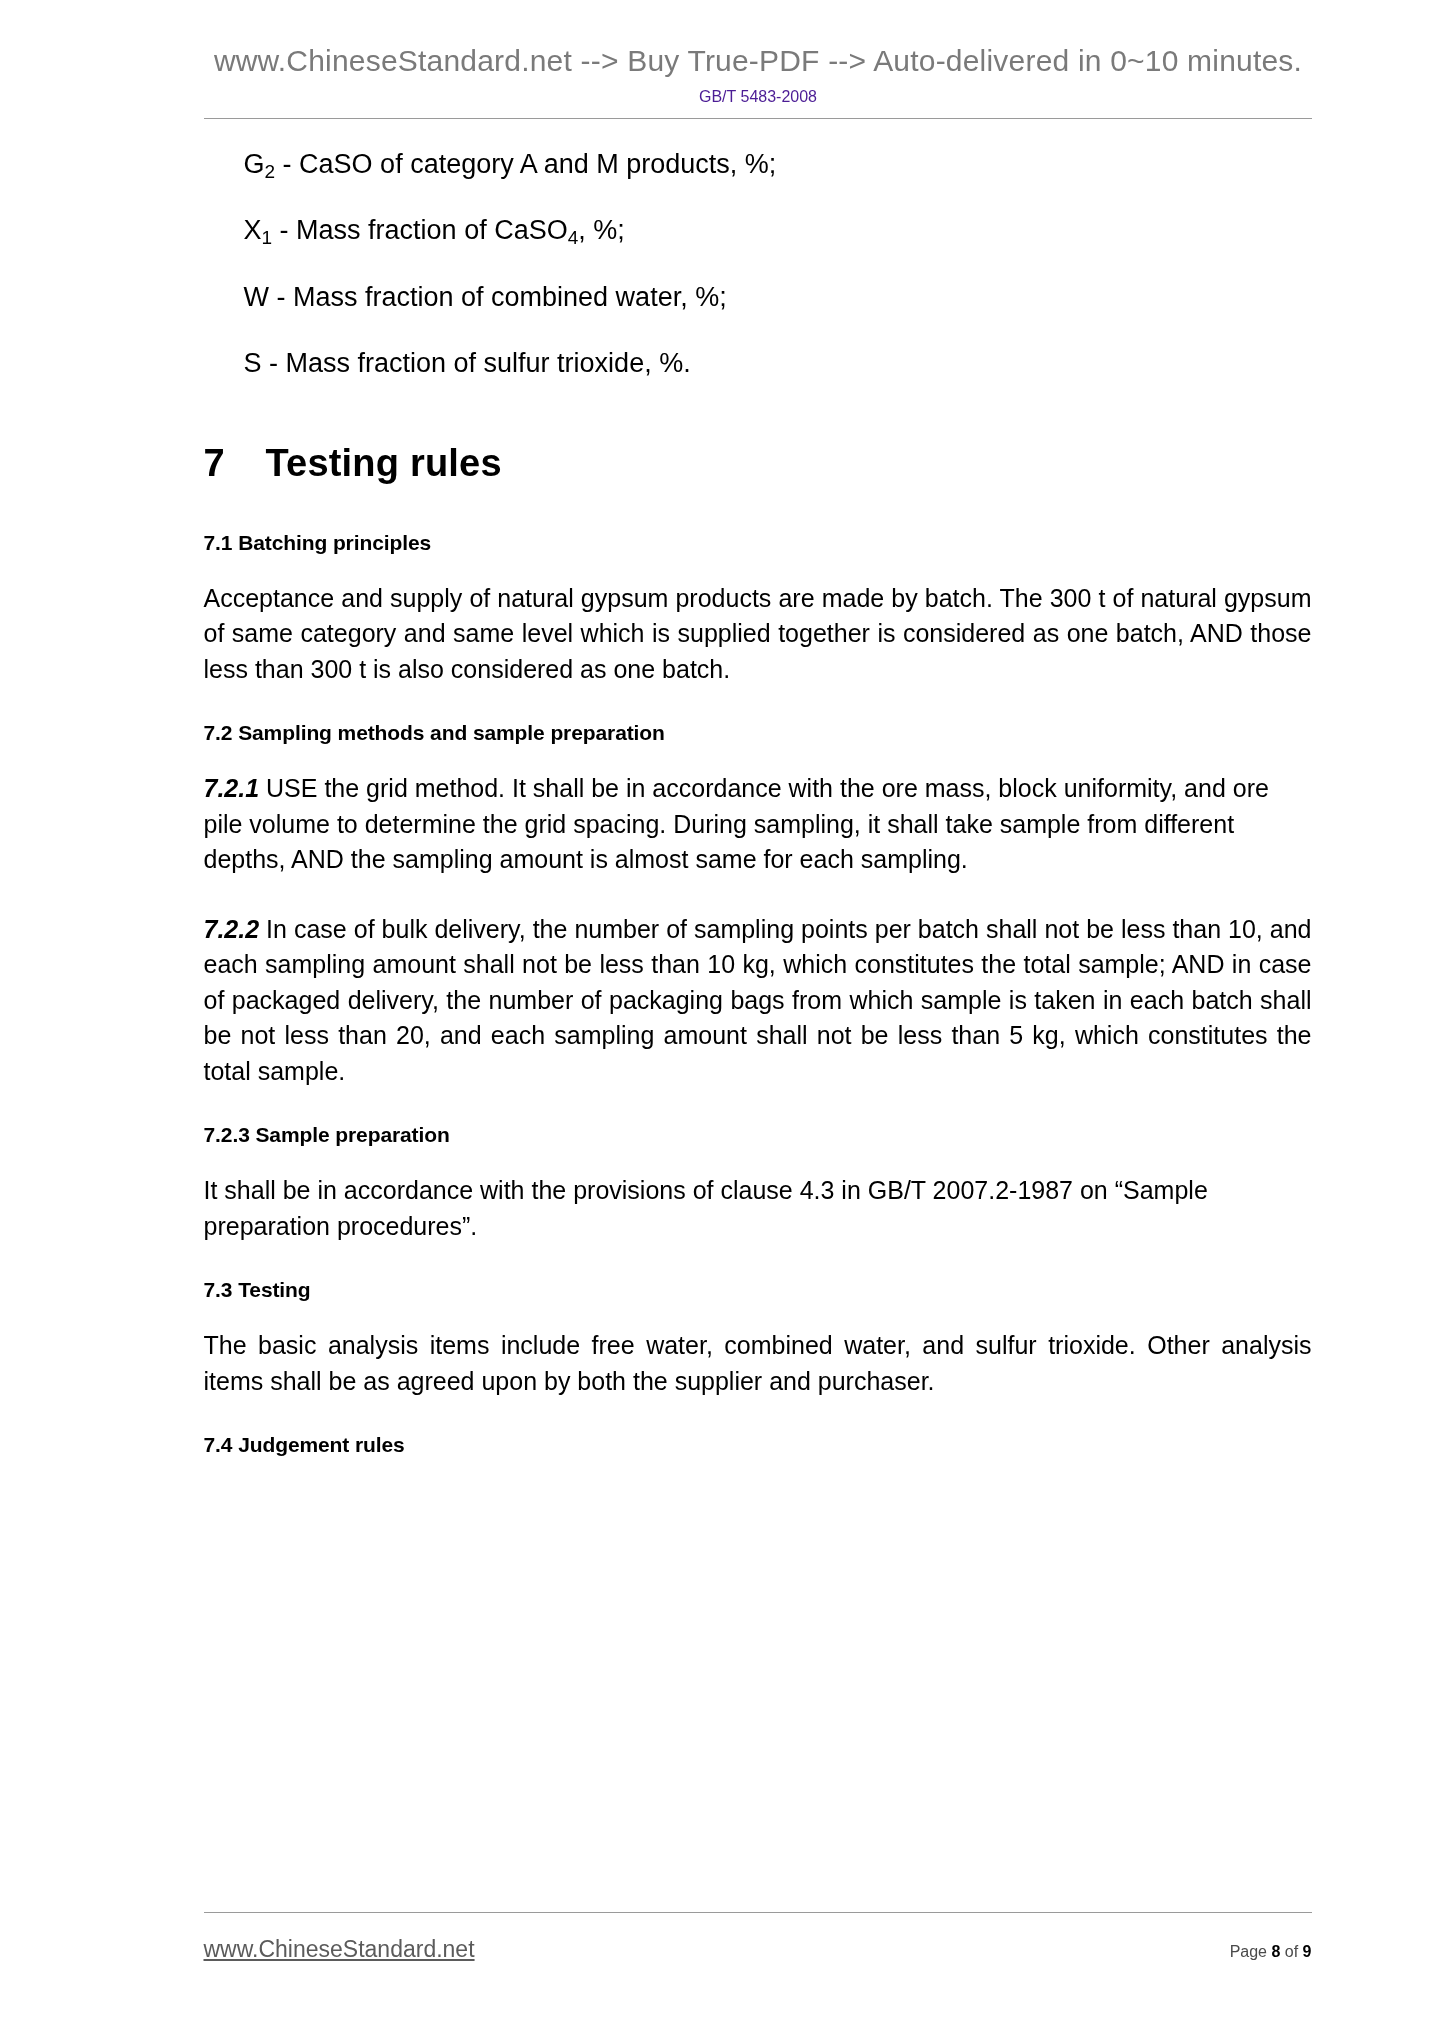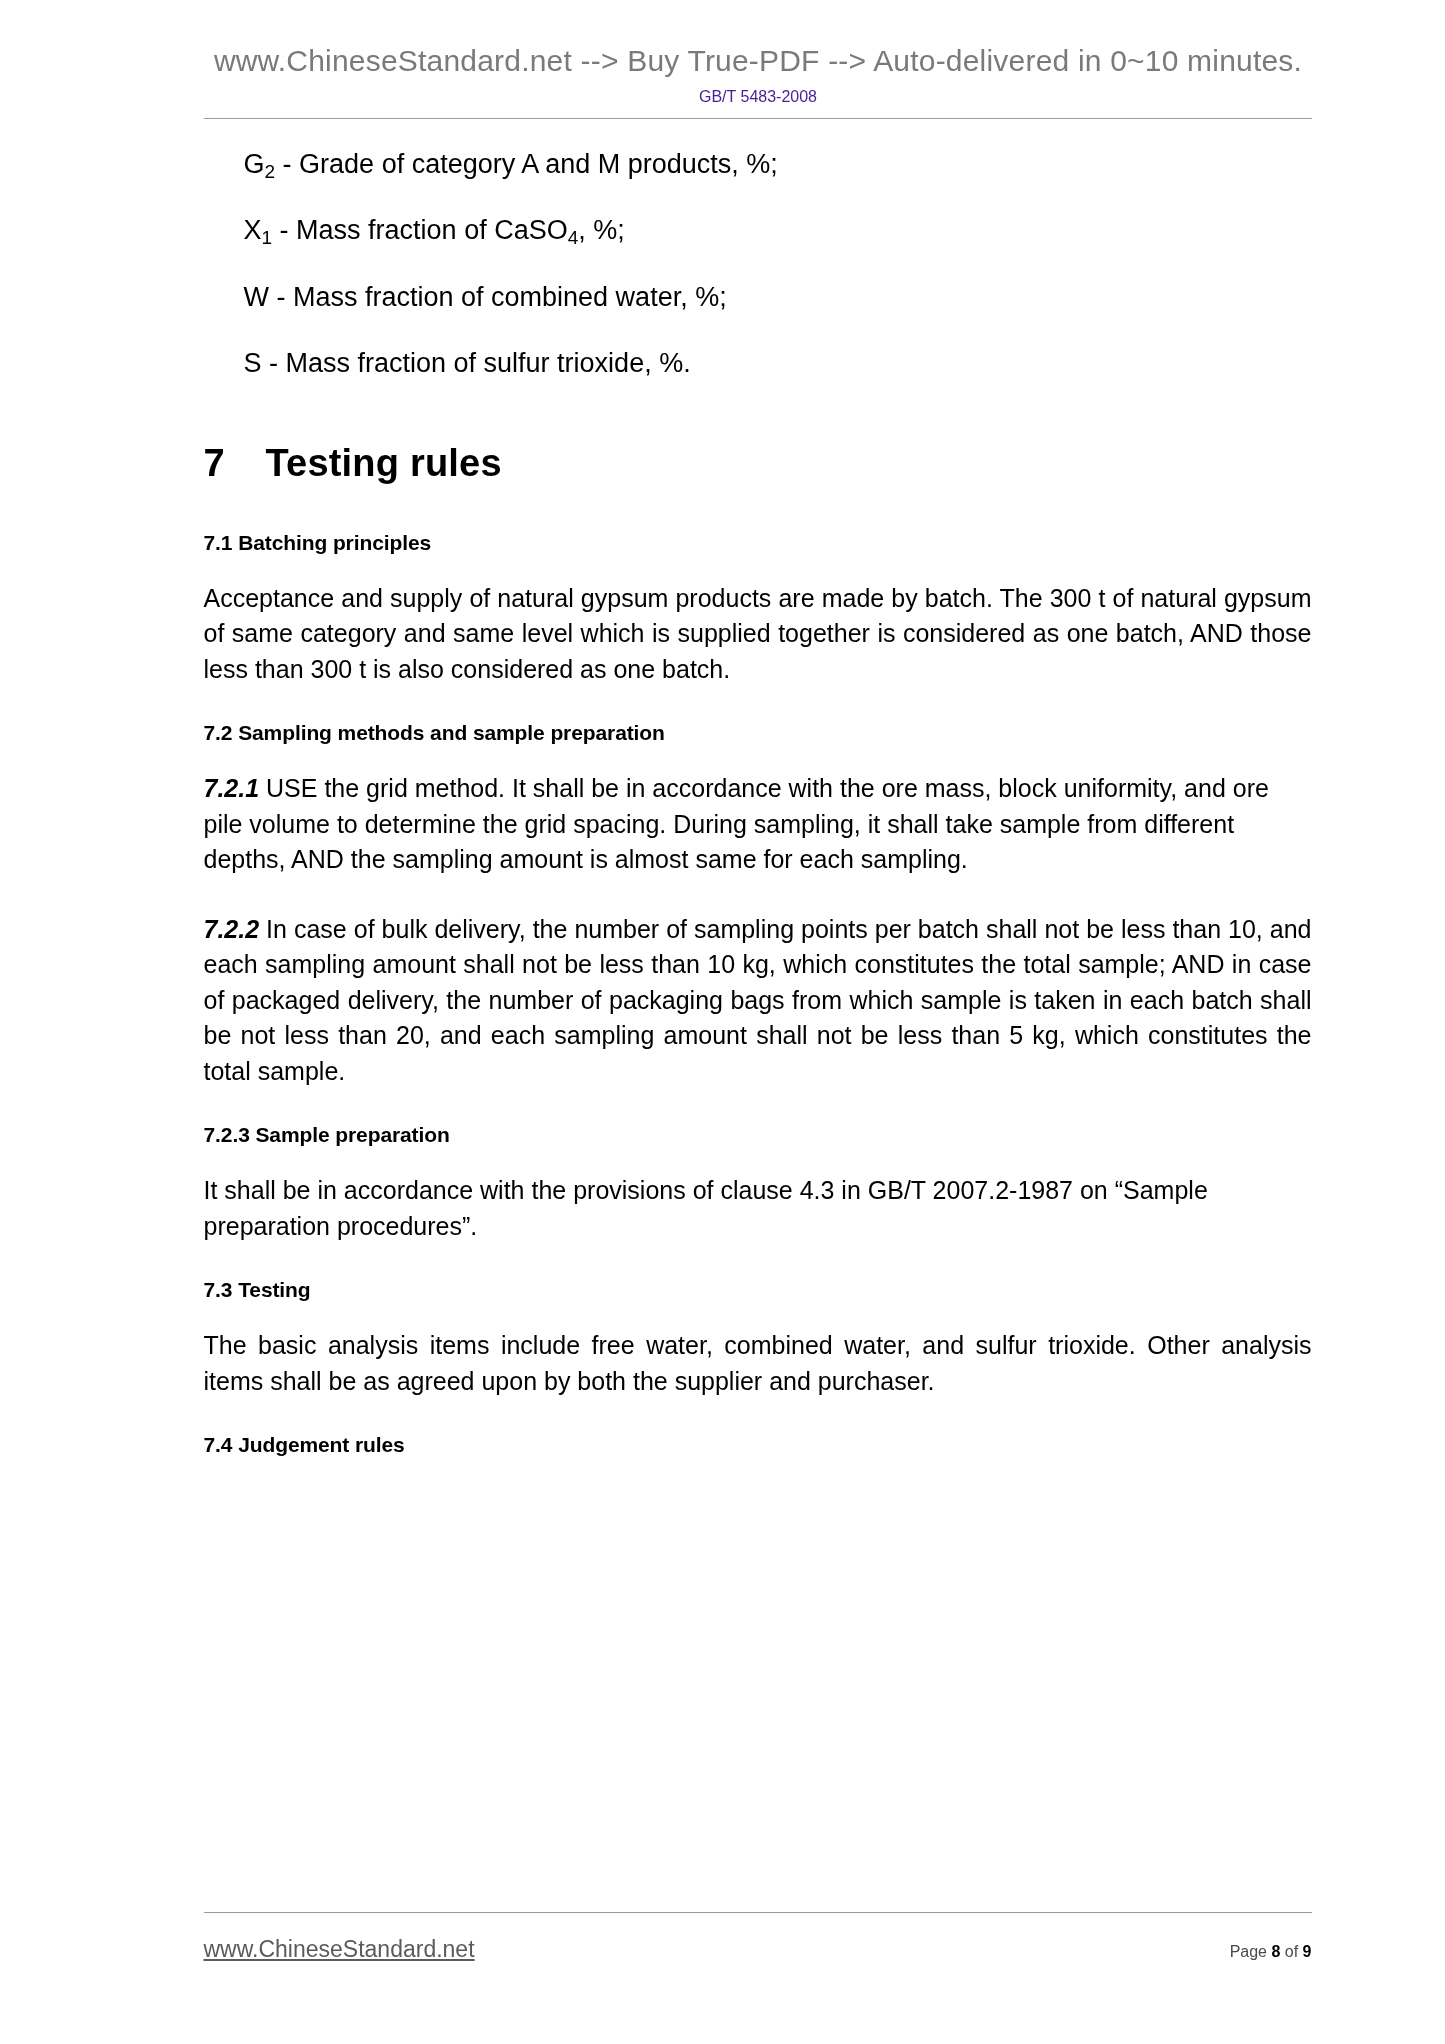--- a/index.html
+++ b/index.html
@@ -144,21 +144,21 @@
 
   <div class="wm-header">
     <div class="wm-line1">www.ChineseStandard.net --&gt; Buy True-PDF --&gt; Auto-delivered in 0~10 minutes.</div>
     <div class="wm-line2">GB/T 5483-2008</div>
   </div>
   <div class="rule-top"></div>
 
   <div class="content">
 
     <div class="defs">
-      <p class="def-line"><span>G</span><sub>2</sub><span> - Grade of category A and M products, %;</span></p>
+      <p class="def-line"><span>G</span><sub>2</sub><span> - CaSO of category A and M products, %;</span></p>
       <p class="def-line"><span>X</span><sub>1</sub><span> - Mass fraction of CaSO</span><sub>4</sub><span>, %;</span></p>
       <p class="def-line"><span>W</span><span> - Mass fraction of combined water, %;</span></p>
       <p class="def-line"><span>S</span><span> - Mass fraction of sulfur trioxide, %.</span></p>
     </div>
 
     <h1 class="sec"><span class="num">7</span><span>Testing rules</span></h1>
 
     <h2 class="sub">7.1 Batching principles</h2>
     <p class="body">Acceptance and supply of natural gypsum products are made by batch. The 300 t of natural gypsum of same category and same level which is supplied together is considered as one batch, AND those less than 300 t is also considered as one batch.</p>
 

